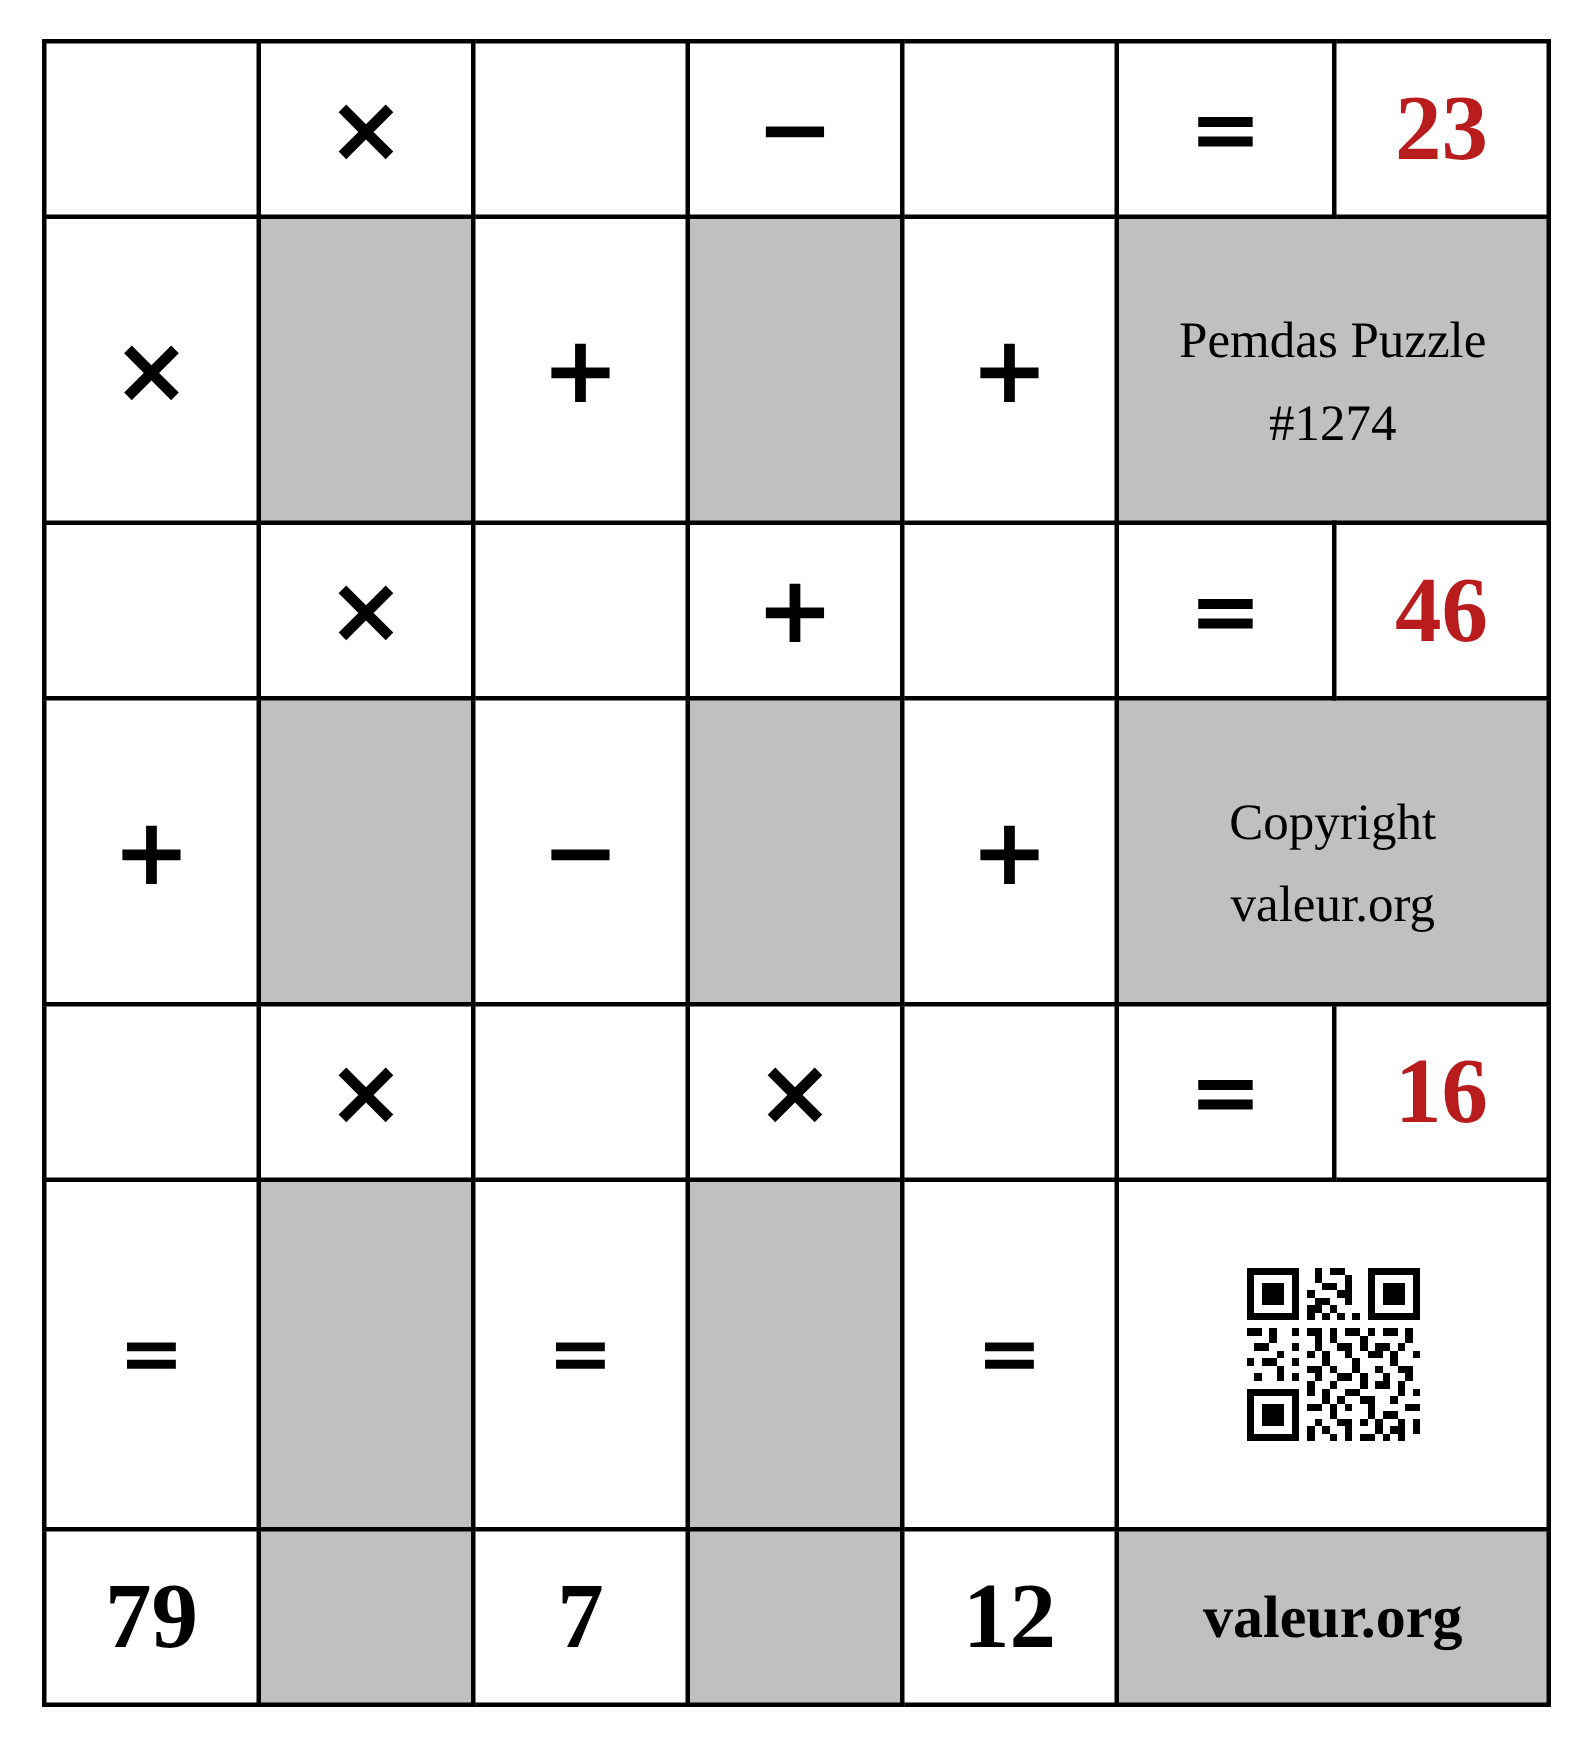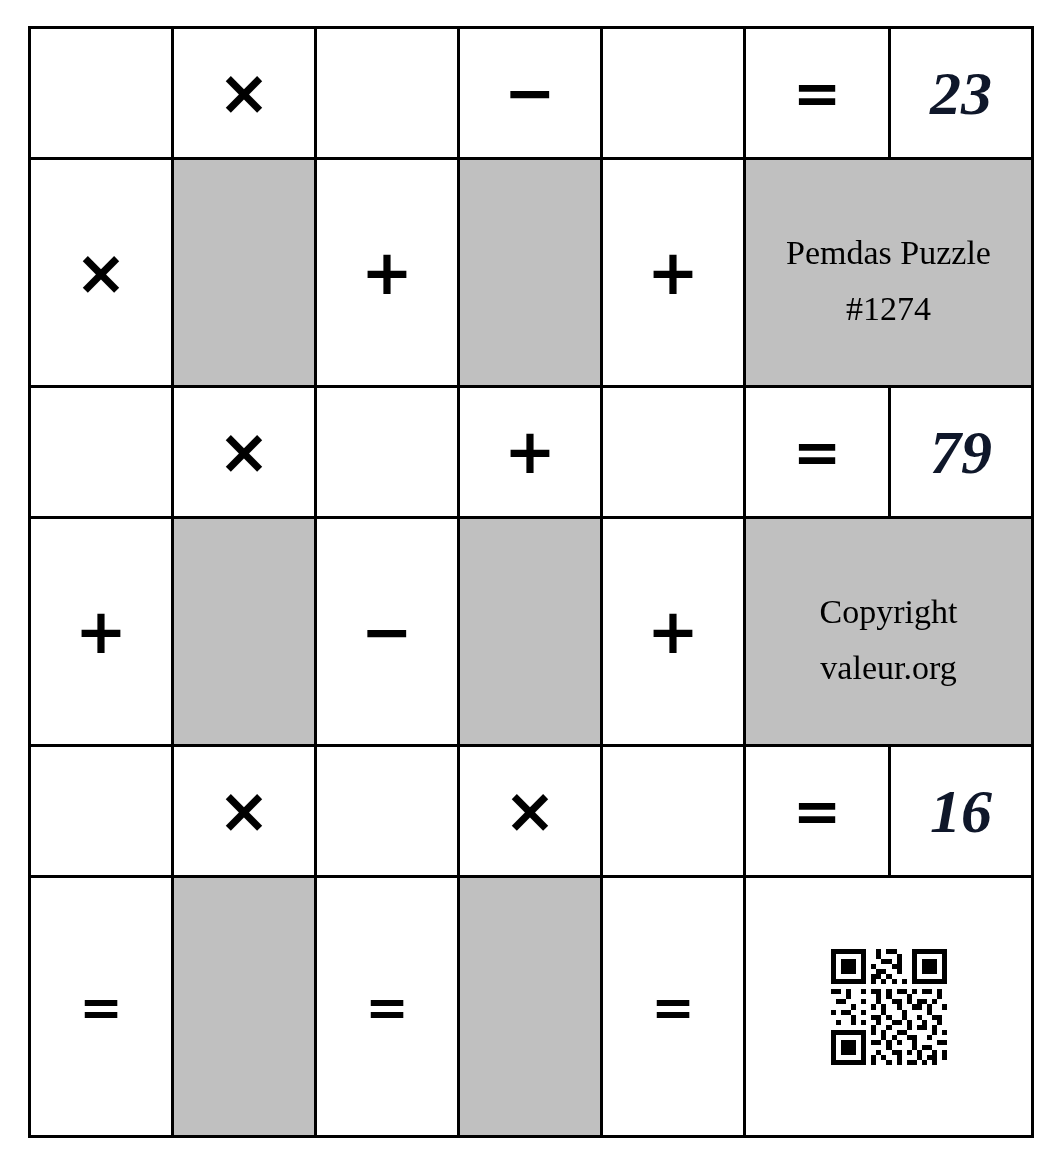--- a/index.html
+++ b/index.html
@@ -68,22 +68,21 @@
     font-size: 58px;
     font-weight: bold;
     line-height: 1;
     color: #000000;
     font-family: "DejaVu Sans", sans-serif;
   }
   .result {
     font-size: 62px;
     font-weight: bold;
     line-height: 1;
-    color: #0f172a;
-    font-style: italic;
+    color: #b91c1c;
   }
   .info-cell {
     background: #c0c0c0 !important;
     font-size: 34px;
     line-height: 1.15;
     color: #000000;
     padding: 4px 6px;
   }
   .brand-cell {
     background: #c0c0c0 !important;
@@ -147,21 +146,21 @@
         </td>
       </tr>
 
       <tr>
         <td class="cell-empty"><span class="num"></span></td>
         <td><span class="op">×</span></td>
         <td class="cell-empty"><span class="num"></span></td>
         <td><span class="op">+</span></td>
         <td class="cell-empty"><span class="num"></span></td>
         <td><span class="eq">=</span></td>
-        <td><span class="result">79</span></td>
+        <td><span class="result">46</span></td>
       </tr>
 
       <tr>
         <td><span class="op">+</span></td>
         <td class="cell-shaded"></td>
         <td><span class="op">−</span></td>
         <td class="cell-shaded"></td>
         <td><span class="op">+</span></td>
         <td class="info-cell" colspan="2">
           <span class="title-line">Copyright</span>
@@ -292,15 +291,23 @@
                 <rect x="20" y="22" width="2" height="1"></rect>
                   <rect x="12" y="23" width="1" height="1"></rect>
                 <rect x="19" y="23" width="1" height="1"></rect>
                   <rect x="21" y="23" width="1" height="1"></rect>
               </g>
             </svg>
           </div>
         </td>
       </tr>
 
+      <tr>
+        <td><span class="num">79</span></td>
+        <td class="cell-shaded"></td>
+        <td><span class="num">7</span></td>
+        <td class="cell-shaded"></td>
+        <td><span class="num">12</span></td>
+        <td class="brand-cell" colspan="2">valeur.org</td>
+      </tr>
     </tbody>
   </table>
 </div>
 
 </body></html>

